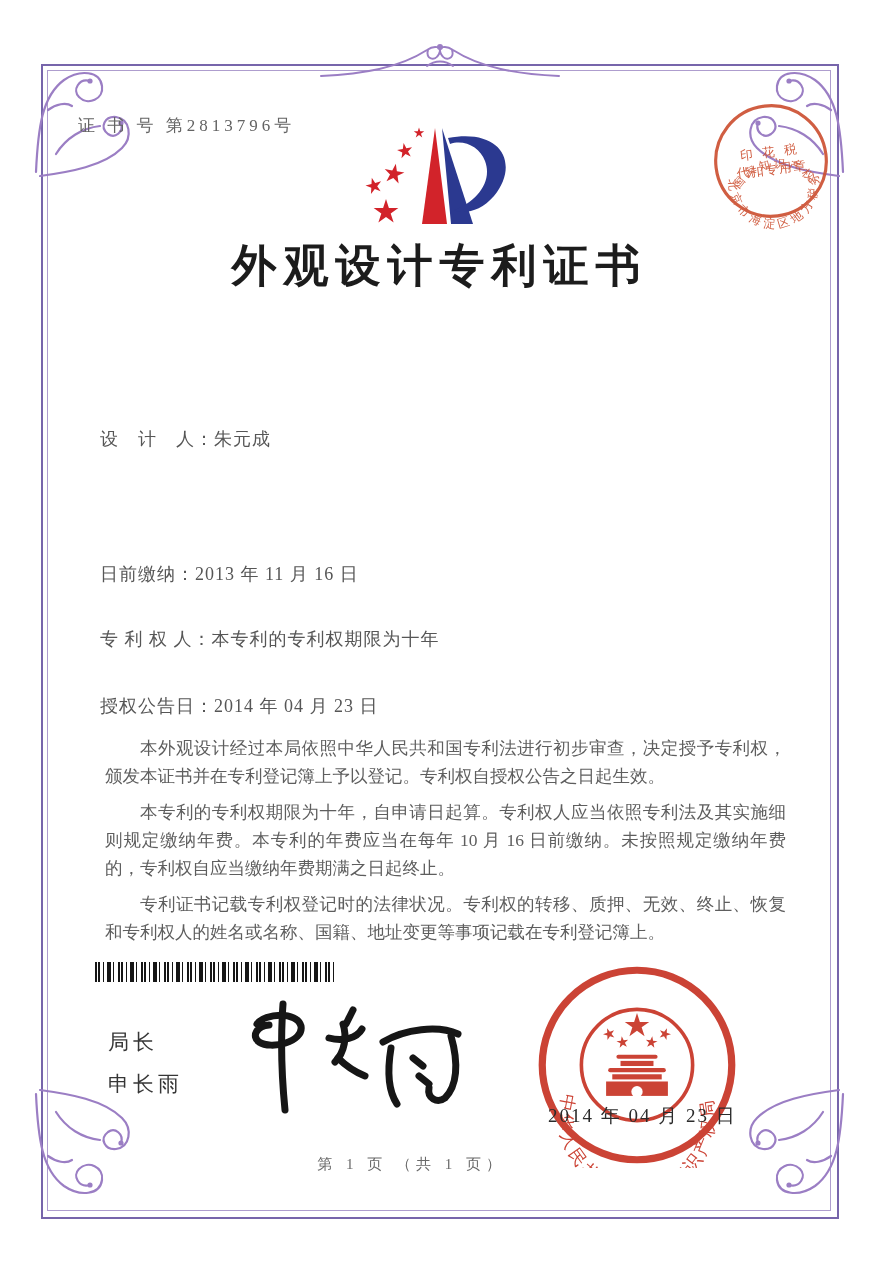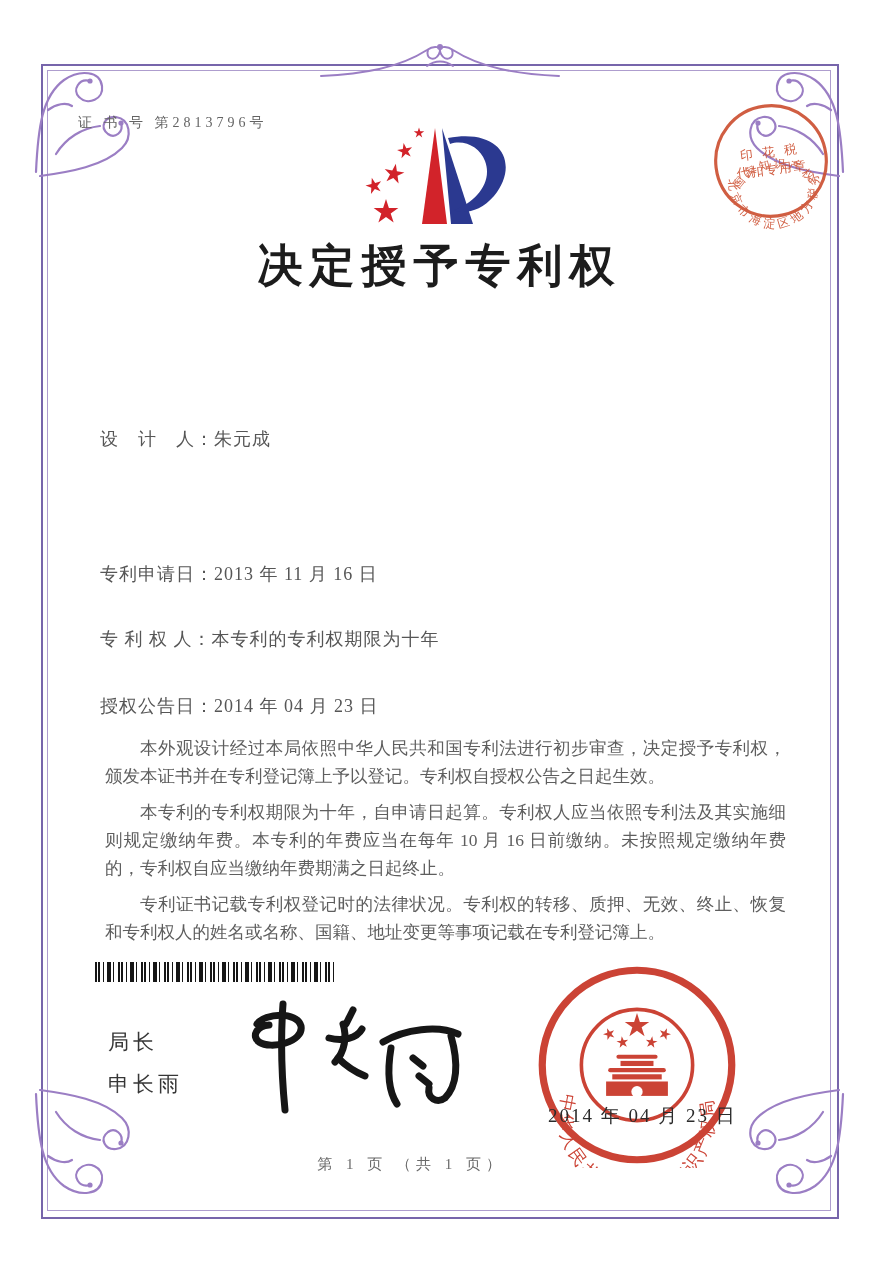--- a/index.html
+++ b/index.html
@@ -12,21 +12,21 @@
     border:2px solid #5f4a9c; opacity:.85;}
   .frame-inner{position:absolute; left:47px; top:70px; width:782px; height:1139px;
     border:1px solid #9a85c2; opacity:.8;}
   .flourish{position:absolute; width:130px; height:130px; color:#9b7ec4;}
   .fl-tl{left:26px; top:50px;}
   .fl-tr{left:723px; top:50px; transform:scaleX(-1);}
   .fl-bl{left:26px; top:1086px; transform:scaleY(-1);}
   .fl-br{left:723px; top:1086px; transform:scale(-1,-1);}
   .top-ornament{position:absolute; left:315px; top:36px; width:250px; height:44px; color:#9b7ec4;}
   
-  .cert-no{position:absolute; left:78px; top:114px; font-size:14px; letter-spacing:4px; color:#636363;}
+  .cert-no{position:absolute; left:78px; top:114px; font-size:17px; letter-spacing:4px; color:#636363;}
   .logo{position:absolute; left:352px; top:120px;}
   .cert-title{position:absolute; left:0; top:236px; width:100%; text-align:center;
     font-size:45px; font-weight:600; letter-spacing:7px; color:#1c1c1c;}
   .tax-stamp{position:absolute; left:692px; top:82px; width:158px; height:158px;
     transform:rotate(-7deg); opacity:.92;}
   .tax-stamp text, .tax-stamp textPath{fill:#cd5133; font-family:"Liberation Serif",serif;}
   
   .field{position:absolute; left:100px; font-size:18px; color:#565656; letter-spacing:1px; white-space:nowrap;}
   .f1{top:358px}.f2{top:427px}.f3{top:495px}.f4{top:562px}.f5{top:627px}.f6{top:694px}
   
@@ -118,40 +118,40 @@
     </g>
     <g fill="#d2232a">
       <use href="#star-a" transform="translate(34,92) scale(1.3)"></use>
       <use href="#star-a" transform="translate(22,66) scale(0.85) rotate(-15)"></use>
       <use href="#star-a" transform="translate(42,54) scale(1.05) rotate(10)"></use>
       <use href="#star-a" transform="translate(53,31) scale(0.8) rotate(-10)"></use>
       <use href="#star-a" transform="translate(67,13) scale(0.55)"></use>
     </g>
   </svg>
 
-  <div class="cert-title">决定授予专利权</div>
+  <div class="cert-title">外观设计专利证书</div>
 
   <svg class="tax-stamp" viewBox="0 0 200 200">
     <circle cx="100" cy="100" r="70" fill="none" stroke="#cd5133" stroke-width="4"></circle>
     <defs>
       <path id="arcTop" d="M45.9,114.5 A56,56 0 1,0 154.1,114.5"></path>
       <path id="arcBot" d="M54.1,132.1 A56,56 0 0,1 145.9,132.1"></path>
     </defs>
     <text font-size="15" letter-spacing="5">
       <textPath href="#arcTop" startOffset="2">北京市海淀区地方税务局</textPath>
     </text>
     <text font-size="14" letter-spacing="4">
       <textPath href="#arcBot" startOffset="2">国家知识产权局</textPath>
     </text>
     <text x="100" y="94" text-anchor="middle" font-size="16" letter-spacing="4">印 花 税</text>
     <text x="100" y="116" text-anchor="middle" font-size="16" letter-spacing="2">代扣专用章</text>
   </svg>
 
   <div class="field f2"><span>设　计　人：</span><span>朱元成</span></div>
-  <div class="field f4"><span>专利申请日：</span><span>2013 年 11 月 16 日</span></div>
+  <div class="field f4"><span>日前缴纳：</span><span>2013 年 11 月 16 日</span></div>
   <div class="field f5"><span>专 利 权 人：</span><span>本专利的专利权期限为十年</span></div>
   <div class="field f6"><span>授权公告日：</span><span>2014 年 04 月 23 日</span></div>
 
   <div class="body-text">
     <p>本外观设计经过本局依照中华人民共和国专利法进行初步审查，决定授予专利权，颁发本证书并在专利登记簿上予以登记。专利权自授权公告之日起生效。</p>
     <p>本专利的专利权期限为十年，自申请日起算。专利权人应当依照专利法及其实施细则规定缴纳年费。本专利的年费应当在每年 10 月 16 日前缴纳。未按照规定缴纳年费的，专利权自应当缴纳年费期满之日起终止。</p>
     <p>专利证书记载专利权登记时的法律状况。专利权的转移、质押、无效、终止、恢复和专利权人的姓名或名称、国籍、地址变更等事项记载在专利登记簿上。</p>
   </div>
 
   <div class="barcode"></div>

